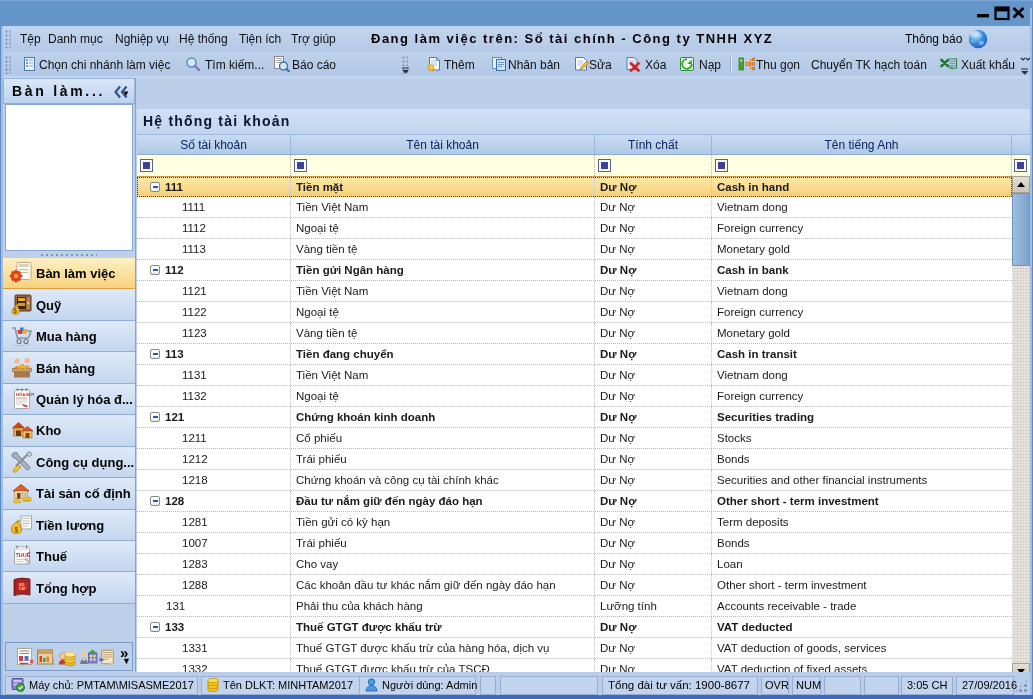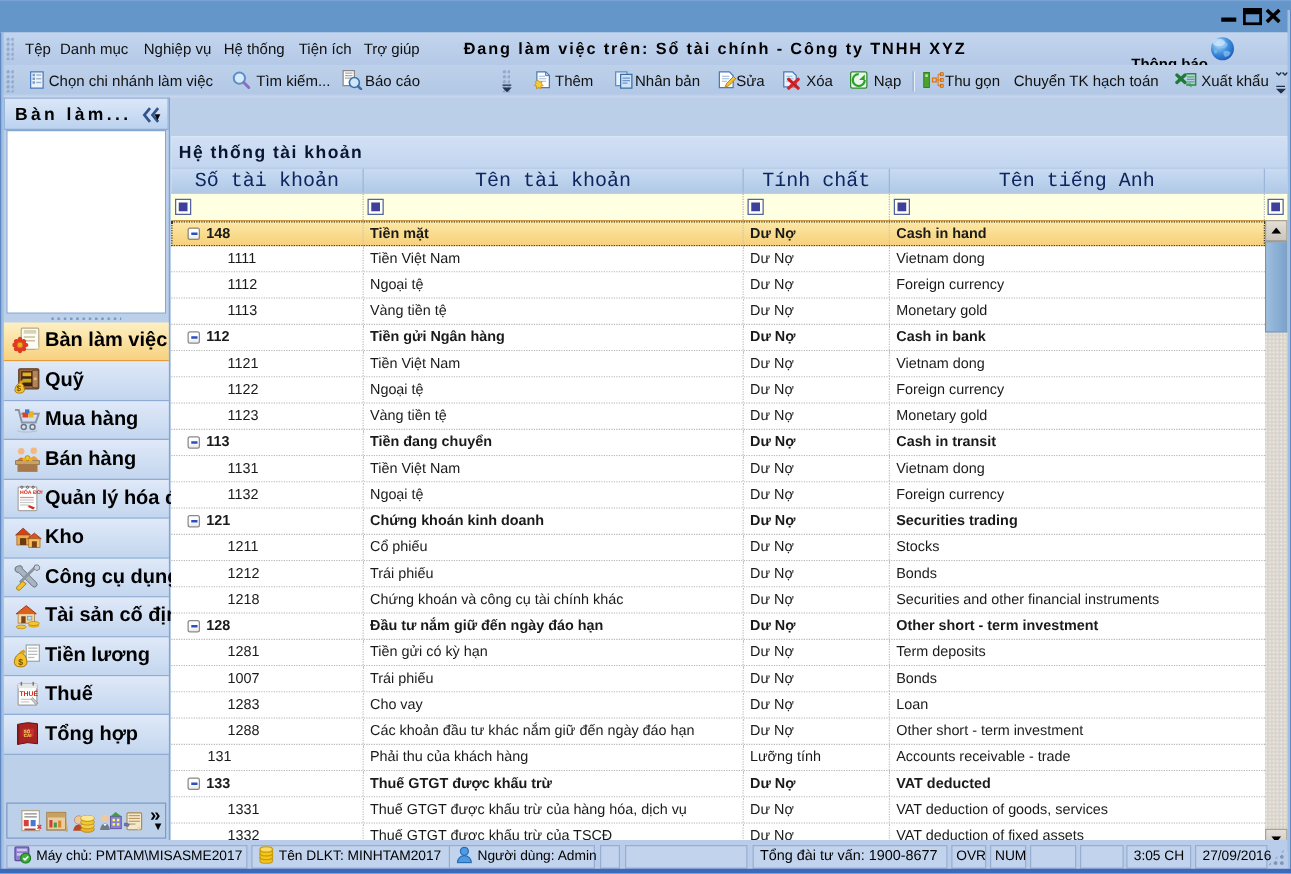--- a/index.html
+++ b/index.html
@@ -13,50 +13,50 @@
 #rightedge { right:0; top:8px; width:3px; height:687px; background:#a2bfe2; border-right:1px solid #5d88c4; }
 #bottomstrip { left:0; top:695px; width:1033px; height:4px; background:#3b69bb; }
 
 
 #menubar { left:3px; top:26px; width:1027px; height:26px; background:linear-gradient(#c3d5ee,#b4c9e7); }
 .grip { position:absolute; left:2px; top:4px; width:6px; height:18px;
   background-image:radial-gradient(circle at 1.5px 1.5px, #92abcd 1.2px, transparent 1.5px);
   background-size:4px 4px; }
 .mi { position:absolute; top:0; height:26px; line-height:26px; font-size:12px; color:#101010; }
 #worktitle { position:absolute; left:368px; top:0; height:26px; line-height:26px; font-weight:bold; font-size:13px; letter-spacing:1.5px; }
-#notify { position:absolute; left:902px; top:12px; height:26px; line-height:26px; font-weight:bold; font-size:12px; }
+#notify { position:absolute; left:902px; top:0; height:26px; line-height:26px; font-weight:normal; font-size:12px; }
 
 
 #toolbar { left:3px; top:52px; width:1027px; height:26px; background:linear-gradient(#bed1ea,#b2c8e6 88%,#cdd9ef); }
 .tb { position:absolute; top:4px; height:16px; }
 .tbt { position:absolute; top:0; height:26px; line-height:26px; font-size:12px; color:#101010; }
 .tsep { position:absolute; top:5px; width:1px; height:16px; background:#93aed0; box-shadow:1px 0 0 #e8f0fa; }
 
 
 #sidebar { left:3px; top:78px; width:133px; height:594px; background:#bdd0ea; border-right:1px solid #7fa5d4; }
 #sbheader { position:absolute; left:0; top:0; width:132px; height:26px; background:linear-gradient(#dbe7f8,#bcd2ef); border:1px solid #98b5dc; border-bottom:1px solid #8fabd0; }
 #sbheader .t { position:absolute; left:8px; top:4px; font-weight:bold; font-size:14px; color:#000; letter-spacing:2.7px; }
 #sblist { position:absolute; left:2px; top:26px; width:128px; height:147px; background:#fff; border:1px solid #86a7d2; }
 #sbsplit { position:absolute; left:0; top:173px; width:132px; height:7px; }
 #sbsplit i { position:absolute; left:38px; top:3px; width:56px; height:2px;
   background-image:radial-gradient(circle at 1px 1px, #7a97c2 0.9px, transparent 1.2px); background-size:5px 2px; }
 #sbitems { position:absolute; left:0; top:180px; width:132px; }
 .sbitem { height:31.45px; border-bottom:1px solid #90acd4; background:linear-gradient(#dfe9f8,#c3d6ef); position:relative; }
 .sbitem.sel { background:linear-gradient(#fdf0c4,#f7d27f); border-bottom:1px solid #e39b3c; }
-.sbitem .lbl { position:absolute; left:33px; top:50%; transform:translateY(-50%); font-weight:bold; font-size:16px; color:#000; white-space:nowrap; }
+.sbitem .lbl { position:absolute; left:33px; top:50%; transform:translateY(-50%); font-weight:bold; font-size:13px; color:#000; white-space:nowrap; }
 .sbitem svg { position:absolute; left:7px; top:50%; transform:translateY(-50%); }
 #sbicons { position:absolute; left:2px; top:564px; width:128px; height:29px; border:1px solid #7b9cc8; }
 #sbicons svg { position:absolute; top:4px; }
 
 
 #main { left:137px; top:78px; width:893px; height:594px; background:#fff;margin-top:31px; }
 #mheader { position:absolute; left:0; top:0; width:893px; height:26px; background:linear-gradient(#d2e0f5,#c2d5ef); border-bottom:1px solid #9db8dd; }
 #mheader .t { position:absolute; left:6px; top:4px; font-weight:bold; font-size:14px; color:#0a1433; letter-spacing:1.2px; }
 #colhdr { position:absolute; left:0; top:26px; width:893px; height:20px; display:flex; background:linear-gradient(#c9dbf2,#b0c9e7); border-bottom:1px solid #8fabd0; color:#0d2560; }
-#colhdr .c { display:flex; align-items:center; justify-content:center; border-right:1px solid #9cb6da; font-size:16px; height:100%;font-family:Liberation Mono, monospace; }
+#colhdr .c { display:flex; align-items:center; justify-content:center; border-right:1px solid #9cb6da; font-size:12px; height:100%; }
 #filter { position:absolute; left:0; top:46px; width:893px; height:21px; display:flex; background:#ffffe1; }
 #filter .c { border-right:1px dotted #b5b5b5; display:flex; align-items:center; padding-left:3px; height:100%; }
 .fbox { width:13px; height:13px; background:#fffff4; border:1px solid #52649e; display:flex; align-items:center; justify-content:center; }
 .fbox i { width:7px; height:7px; background:#3f3f9c; }
 #grid { position:absolute; left:0; top:67px; width:875px; }
 .row { height:21px; display:flex; border-bottom:1px dotted #b9b9b9; background:#fff; font-size:11.5px; color:#1a1a1a; position:relative; }
 .row .c { border-right:1px dotted #c3c3c3; display:flex; align-items:center; overflow:hidden; white-space:nowrap; height:100%; }
 .row .c1 { width:154px; }
 .row .c2 { width:304px; padding-left:5px; }
 .row .c3 { width:117px; padding-left:5px; }
@@ -457,21 +457,21 @@
     <div class="c" style="width:18px; border-right:none; padding-left:2px">
         <span class="fbox">
           <i></i>
         </span>
       </div>
   </div>
   <div id="grid">
       <div class="row grp sel">
         <div class="c c1">
           <span class="minus"></span>
-          <span>148</span>
+          <span>111</span>
         </div>
         <div class="c c2">Tiền mặt</div>
         <div class="c c3">Dư Nợ</div>
         <div class="c c4">Cash in hand</div>
       </div>
       <div class="row ">
         <div class="c c1">
           <span class="ind2">1111</span>
         </div>
         <div class="c c2">Tiền Việt Nam</div>

